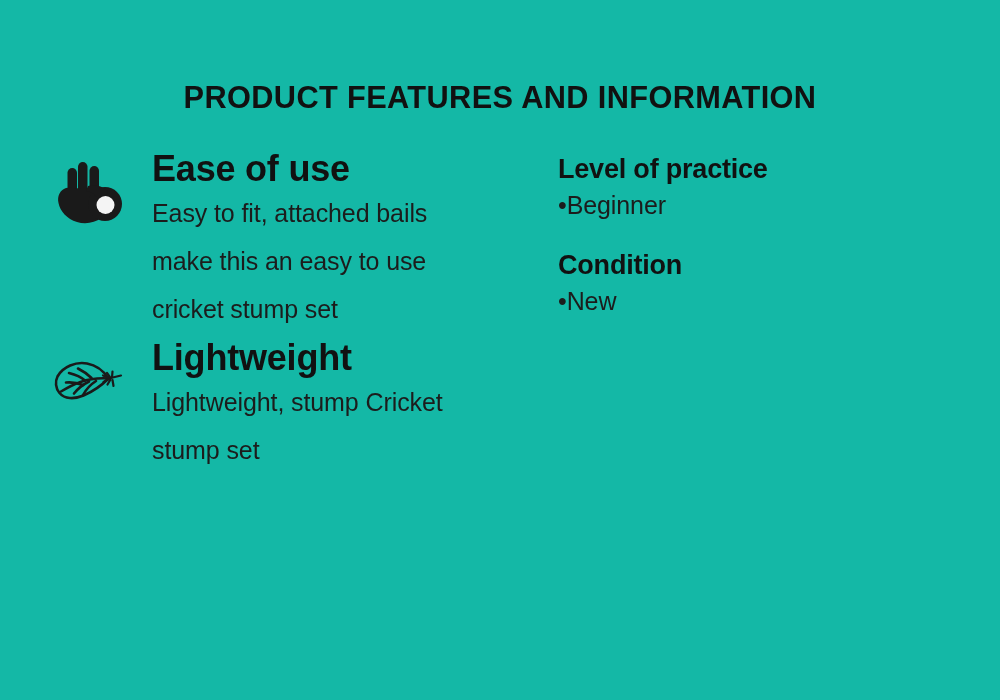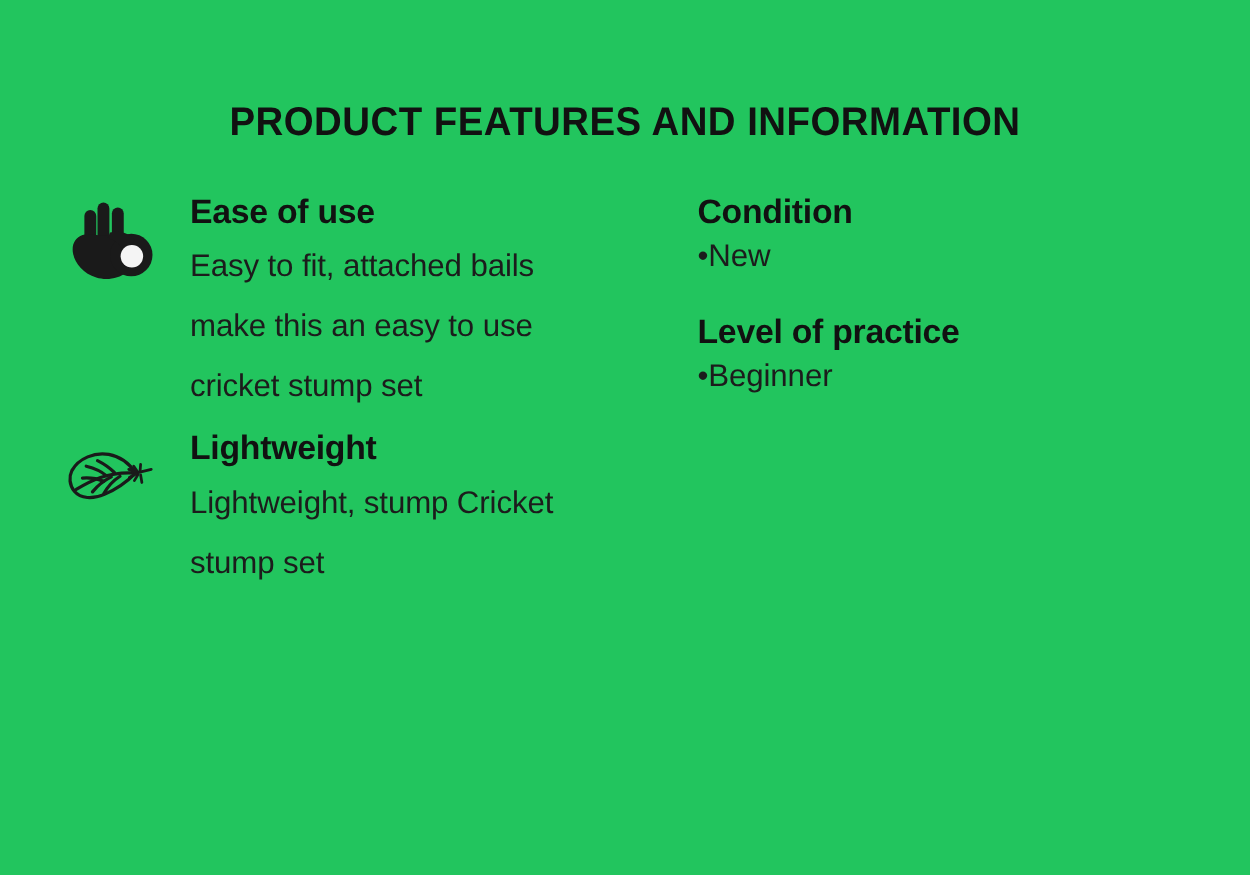--- a/index.html
+++ b/index.html
@@ -86,21 +86,21 @@
     width: 100%;
     height: 100%;
   }
 
   .feature-body {
     margin-left: 112px;
     padding-top: 0;
   }
 
   .feature-title {
-    font-size: 27px;
+    font-size: 36px;
     font-weight: 700;
     line-height: 34px;
     color: #111111;
     letter-spacing: -0.2px;
     margin: 0 0 3px 0;
   }
 
   .feature-text {
     font-size: 25px;
     font-weight: 400;
@@ -147,21 +147,21 @@
   .bullet {
     display: inline;
     font-size: 25px;
     line-height: 34px;
     color: #1c1c1c;
   }
 </style>
 </head>
 <body style="background: rgb(244, 244, 244); color: rgb(26, 26, 26);">
 
-<div class="page" style="background: #22c55e;">
+<div class="page" style="background: #14b8a6;">
 
   <h1 class="page-title">PRODUCT FEATURES AND INFORMATION</h1>
 
   <div class="columns">
 
     <div class="col-left">
 
       <div class="feature">
         <span class="feature-icon">
           <svg viewBox="0 0 74 66" xmlns="http://www.w3.org/2000/svg" aria-hidden="true">
@@ -222,30 +222,30 @@
           <div class="feature-title">Lightweight</div>
           <div class="feature-text">Lightweight, stump Cricket stump set</div>
         </div>
       </div>
 
     </div>
 
     <div class="col-right">
 
       <div class="spec">
+        <div class="spec-title">Level of practice</div>
+        <ul class="spec-list">
+          <li class="spec-item"><span class="bullet">•</span><span>Beginner</span></li>
+        </ul>
+      </div>
+
+      <div class="spec">
         <div class="spec-title">Condition</div>
         <ul class="spec-list">
           <li class="spec-item"><span class="bullet">•</span><span>New</span></li>
         </ul>
       </div>
 
-      <div class="spec">
-        <div class="spec-title">Level of practice</div>
-        <ul class="spec-list">
-          <li class="spec-item"><span class="bullet">•</span><span>Beginner</span></li>
-        </ul>
-      </div>
-
 
     </div>
 
   </div>
 </div>
 
 </body></html>

